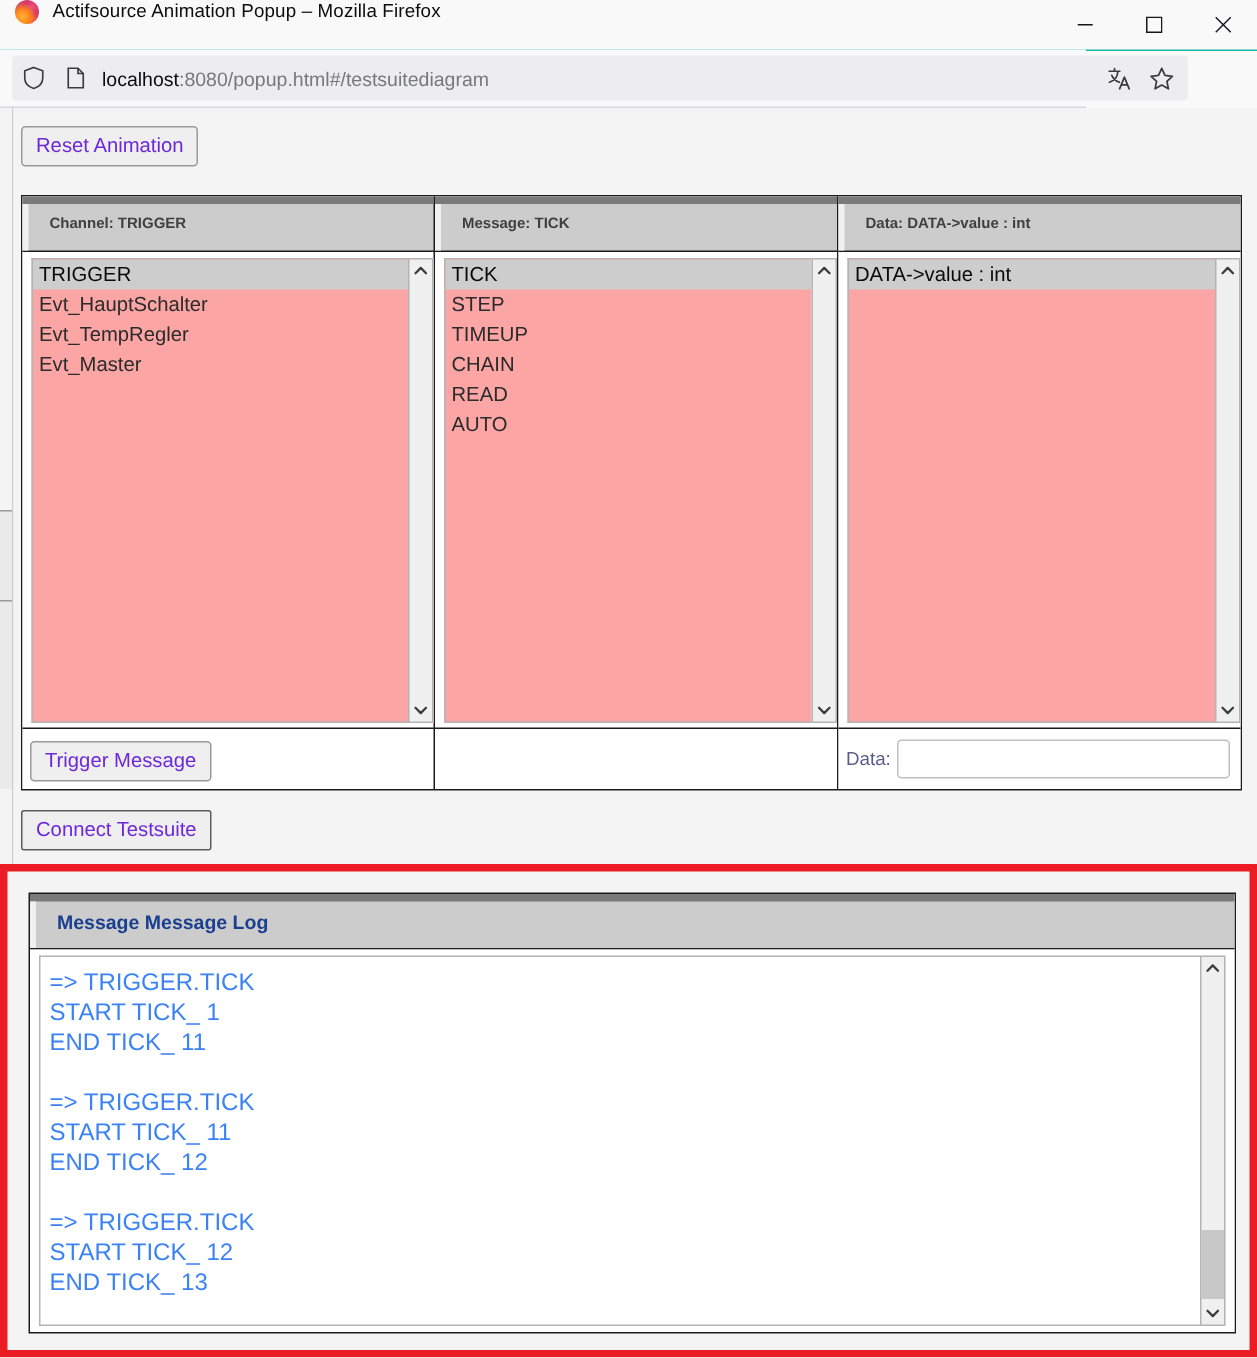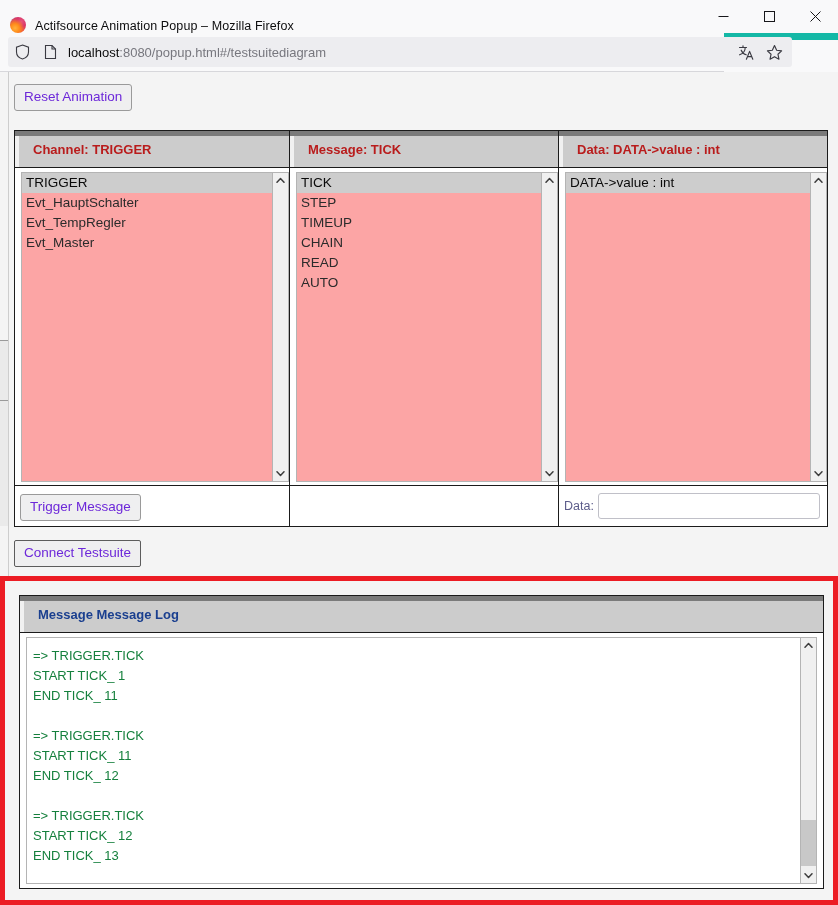--- a/index.html
+++ b/index.html
@@ -18,23 +18,23 @@
     height: 905px;
     background: #f9f9fa;
   }
 
   
   .titlebar {
     position: absolute;
     left: 0; top: 0;
     width: 838px; height: 33px;
     background: #f9f9fa;
-    border-bottom: 7px solid #14b8a6;
-    display: flex;
-    align-items: flex-end;
+    border-bottom: 1px solid #14b8a6;
+    display: flex;
+    align-items: flex-start;
   }
   .ff-logo {
     width: 16px; height: 16px;
     margin-left: 10px; margin-right: 9px;
     border-radius: 50%;
     background:
       radial-gradient(circle at 32% 70%, #ffb13d 0%, #ff8c1a 28%, rgba(255,140,26,0) 60%),
       radial-gradient(circle at 72% 28%, #e8537a 0%, #d9366b 30%, rgba(217,54,107,0) 62%),
       radial-gradient(circle at 58% 60%, #ff7139 0%, #f0513a 45%, #9b3ea0 100%);
     flex: none;
@@ -200,23 +200,23 @@
     content: "";
     position: absolute;
     left: 0; top: 5px; bottom: 0;
     width: 4px;
     background: #f1f1f1;
   }
   .mt-head-label {
     position: relative;
     z-index: 2;
     margin-left: 18px;
-    font-size: 13px;
+    font-size: 10px;
     font-weight: bold;
-    color: #b91c1c;
+    color: #404040;
     white-space: nowrap;
   }
 
   .mt-row-body {
     position: absolute;
     left: 0; top: 37px;
     width: 100%; height: 318px;
     display: flex;
   }
   .mt-body-cell {
@@ -377,22 +377,22 @@
     width: 774px;
     height: 247px;
     border: 1px solid #b4b4b4;
     border-right: none;
     box-sizing: border-box;
     background: #ffffff;
     overflow: hidden;
     padding: 8px 0 0 6px;
   }
   .logline {
-    font-size: 13px;
-    color: #15803d;
+    font-size: 16px;
+    color: #3b82f6;
     line-height: 20px;
     white-space: pre;
   }
   .logline.blank { height: 20px; }
 </style>
 </head>
 <body>
 
 <div id="root">
 

